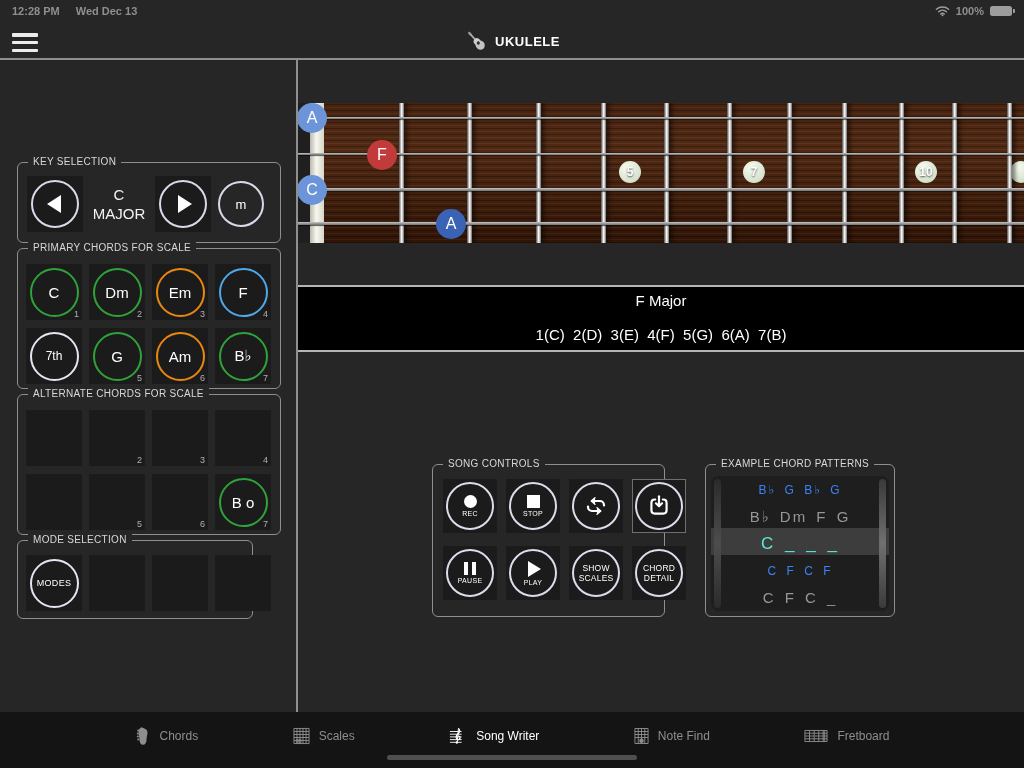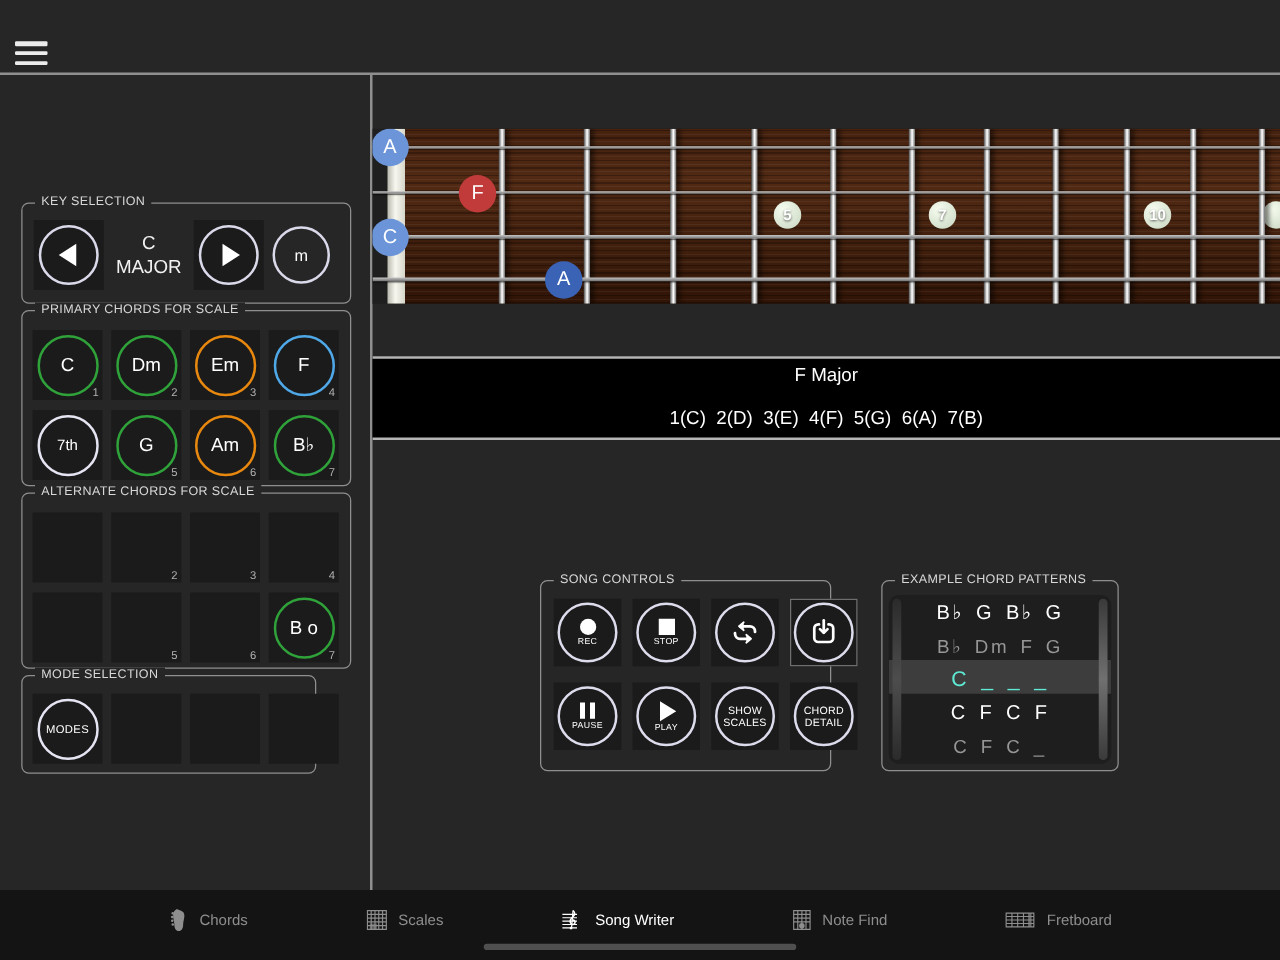--- a/index.html
+++ b/index.html
@@ -73,41 +73,69 @@
   .sc-text { font-size:8.5px; line-height:10px; text-align:center; letter-spacing:.2px; }
 
   
   .picker { position:absolute; left:5px; top:11px; right:5px; bottom:5px; background:#1e1e1e; border-radius:8px; overflow:hidden; }
   .select-band { position:absolute; left:0; right:0; top:52px; height:27px; background:#3d3d3d; }
   .rail { position:absolute; top:3px; bottom:3px; width:7px; border-radius:4px; background:linear-gradient(180deg,#2b2b2b,#4d4d4d 50%,#2b2b2b); }
   .rail-left { left:3px; }
   .rail-right { right:3px; background:linear-gradient(180deg,#3a3a3a,#707070 50%,#3a3a3a); }
   .p-rows { position:absolute; left:12px; right:12px; top:0; bottom:0; display:flex; flex-direction:column; }
   .p-row { flex:1; display:flex; align-items:center; justify-content:center; white-space:pre; letter-spacing:2px; word-spacing:3px; }
-  .r-faint { font-size:16px; color:#ffffff; }
+  .r-faint { font-size:12px; color:#3b82f6; }
   .r-dim { font-size:15px; color:#969696; }
   .r-selected { font-size:17px; color:#5eead4; }
 
   
   .tab-bar { position:absolute; left:0; top:712px; right:0; height:56px; background:#141414; display:flex; align-items:center; justify-content:space-evenly; padding:0 40px 8px 40px; }
   .tab { display:flex; align-items:center; gap:9px; font-size:12px; color:#8e8e8e; cursor:pointer; }
   .tab.active { color:#fff; }
   .home-indicator { position:absolute; left:387px; top:755px; width:250px; height:5px; border-radius:3px; background:#4f4f4f; }
 </style>
 </head>
 <body>
 
 <div class="screen">
 
+  <div class="status-bar">
+    <div class="status-left">
+      <span>12:28 PM</span>
+      <span>Wed Dec 13</span>
+    </div>
+    <div class="status-right">
+      <svg width="15" height="12" viewBox="0 0 16 12" fill="none" stroke="#9d9d9d" stroke-width="1.5" stroke-linecap="round">
+        <path d="M1.5 4.2C5 1 11 1 14.5 4.2"></path>
+          <path d="M3.8 6.8C6.2 4.7 9.8 4.7 12.2 6.8"></path>
+          <path d="M6.1 9.2c1.1-.9 2.7-.9 3.8 0"></path>
+          <circle cx="8" cy="10.6" r="1.1" fill="#9d9d9d" stroke="none"></circle>
+      </svg>
+      <span>100%</span>
+      <div class="battery"></div>
+    </div>
+  </div>
 
   <div class="hamburger">
       <span></span>
       <span></span>
       <span></span>
     </div>
+  <div class="app-title">
+    <svg width="24" height="24" viewBox="0 0 26 26">
+      <g transform="rotate(-42 13 13)">
+        <rect x="12.1" y="0.5" width="2.6" height="4" rx="0.8" fill="#9a9a9a"></rect>
+        <rect x="12.5" y="3.5" width="1.8" height="9" fill="#b4b4b4"></rect>
+        <ellipse cx="13.4" cy="14.5" rx="3.6" ry="4" fill="#cfcfcf"></ellipse>
+        <ellipse cx="13.4" cy="19.3" rx="4.8" ry="5.2" fill="#c4c4c4"></ellipse>
+        <circle cx="13.4" cy="16.3" r="1.7" fill="#2e2e2e"></circle>
+      </g>
+    </svg>
+    <span>UKULELE</span>
+  </div>
   <div class="header-divider"></div>
   <div class="v-divider"></div>
 
   <div class="panel" style="left:17px; top:162px; width:264px; height:81px;">
     <span class="legend">KEY SELECTION</span>
     <div class="key-row">
       <div class="key-cell">
         <div class="key-ring">
             <span class="tri-left"></span>
           </div>

